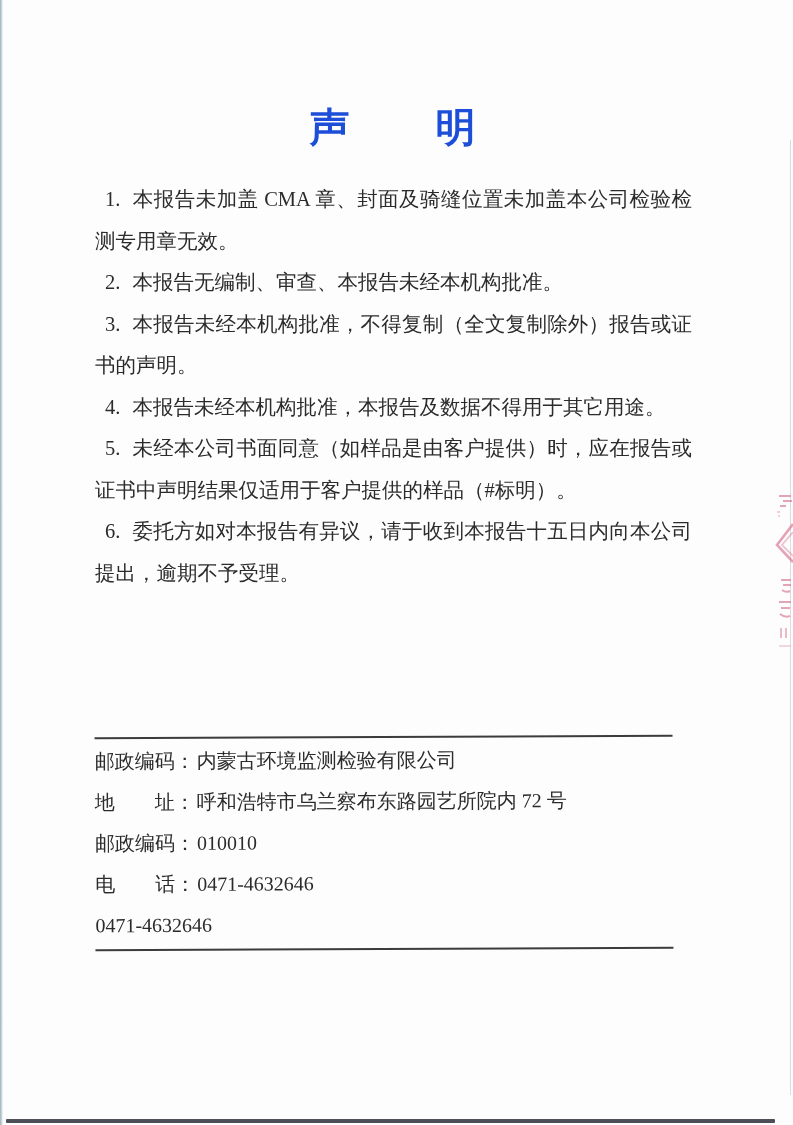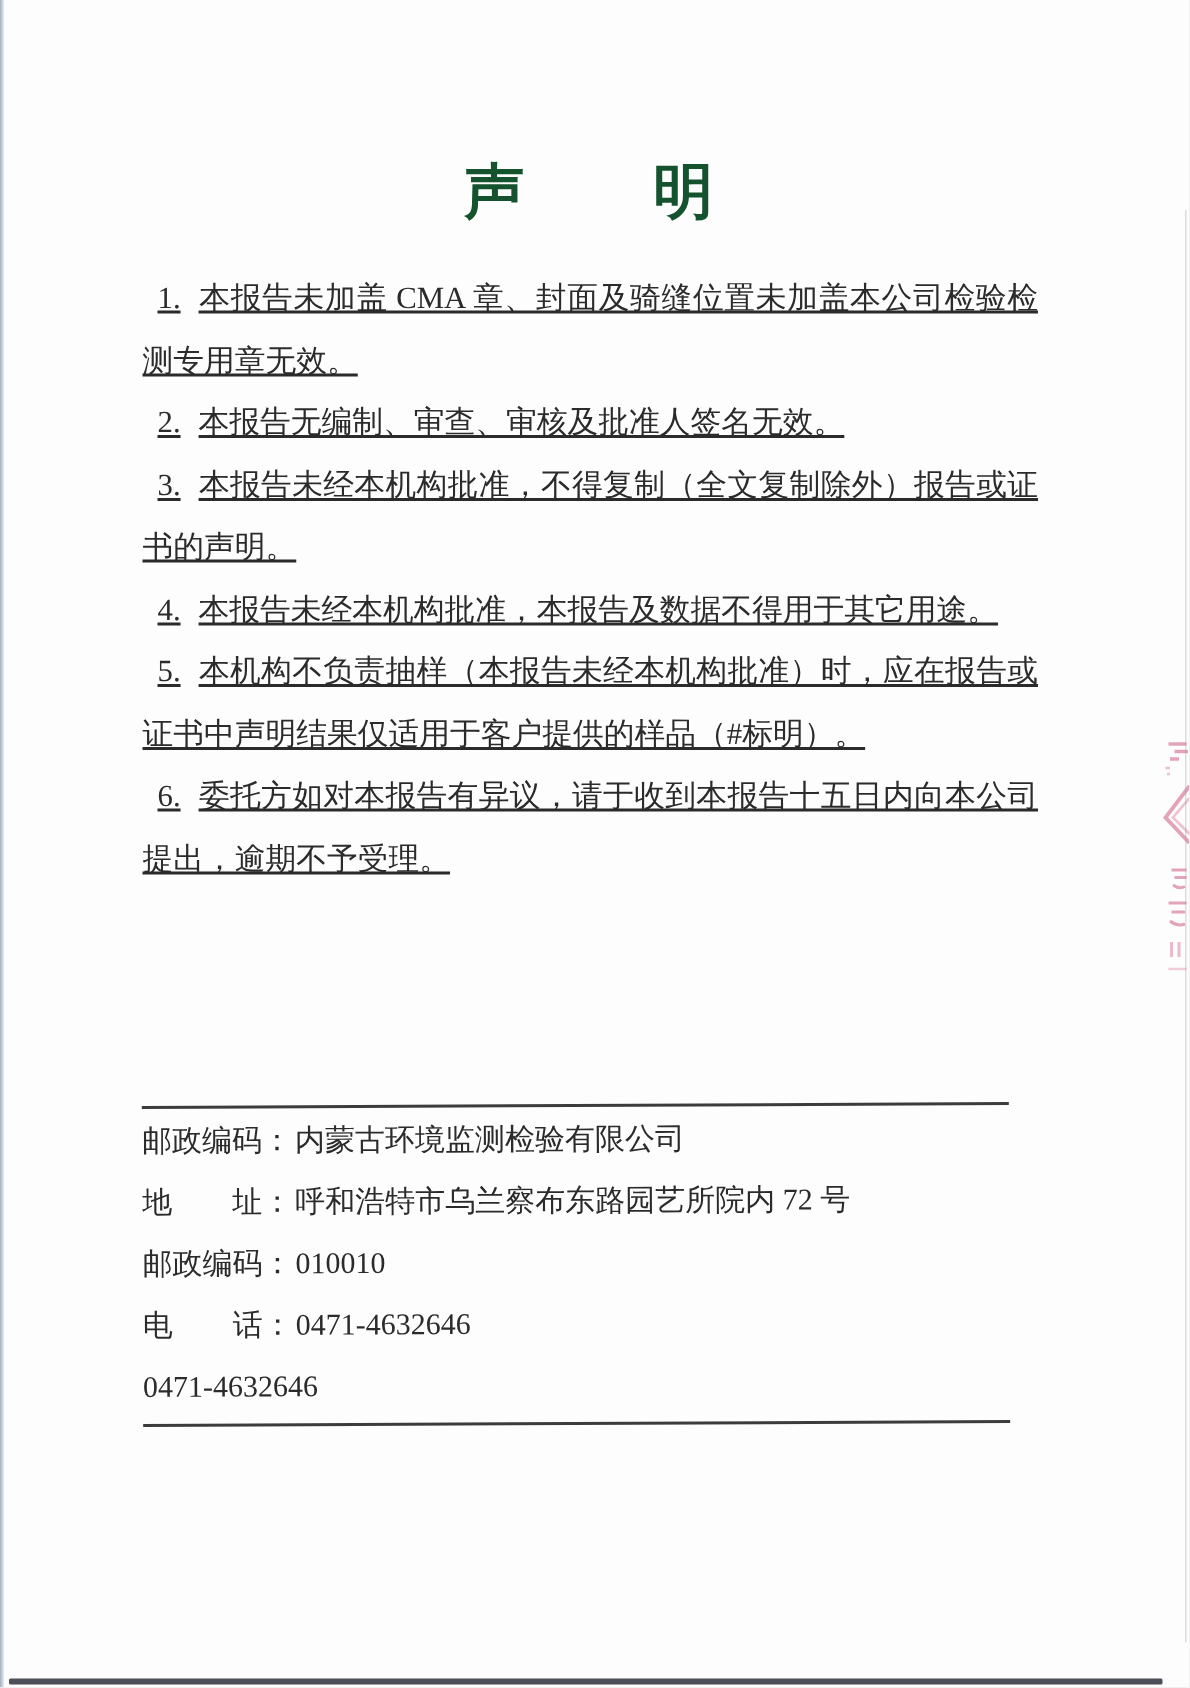--- a/index.html
+++ b/index.html
@@ -28,29 +28,28 @@
     position: absolute; right: 2px; top: 140px; bottom: 30px; width: 1px;
     background: #d9dde2;
   }
   .title {
     position: absolute;
     left: 95px; width: 597px; top: 100px;
     text-align: center;
     font-size: 40px;
     font-weight: bold;
     letter-spacing: 2px;
-    color: #14532d;
+    color: #1d4ed8;
   }
   .list {
     position: absolute;
     left: 95px; width: 597px; top: 179px;
     font-size: 20.5px;
     line-height: 41.5px;
     text-align: justify;
-    text-decoration: underline;
   }
   .item { text-indent: 10px; }
   .item .num { margin-right: 12px; }
   .footer {
     position: absolute;
     left: 95px; width: 578px; top: 736px;
     border-top: 2px solid #3c3c3c;
     border-bottom: 2px solid #3c3c3c;
     padding: 2px 0 3px 0;
     font-size: 20px;
@@ -72,24 +71,24 @@
 <div class="page">
 
   <div class="edge-left"></div>
   <div class="edge-right"></div>
   <div class="edge-bottom"></div>
 
   <h1 class="title">声　　明</h1>
 
   <div class="list">
     <p class="item"><span class="num">1.</span><span>本报告未加盖 CMA 章、封面及骑缝位置未加盖本公司检验检测专用章无效。</span></p>
-    <p class="item"><span class="num">2.</span><span>本报告无编制、审查、审核及批准人签名无效。</span></p>
+    <p class="item"><span class="num">2.</span><span>本报告无编制、审查、本报告未经本机构批准。</span></p>
     <p class="item"><span class="num">3.</span><span>本报告未经本机构批准，不得复制（全文复制除外）报告或证书的声明。</span></p>
     <p class="item"><span class="num">4.</span><span>本报告未经本机构批准，本报告及数据不得用于其它用途。</span></p>
-    <p class="item"><span class="num">5.</span><span>本机构不负责抽样（本报告未经本机构批准）时，应在报告或证书中声明结果仅适用于客户提供的样品（#标明）。</span></p>
+    <p class="item"><span class="num">5.</span><span>未经本公司书面同意（如样品是由客户提供）时，应在报告或证书中声明结果仅适用于客户提供的样品（#标明）。</span></p>
     <p class="item"><span class="num">6.</span><span>委托方如对本报告有异议，请于收到本报告十五日内向本公司提出，逾期不予受理。</span></p>
   </div>
 
   <div class="footer">
     <div class="frow">
         <span class="flabel">邮政编码：</span>
         <span class="fvalue">内蒙古环境监测检验有限公司</span>
       </div>
     <div class="frow">
         <span class="flabel">地　　址：</span>

